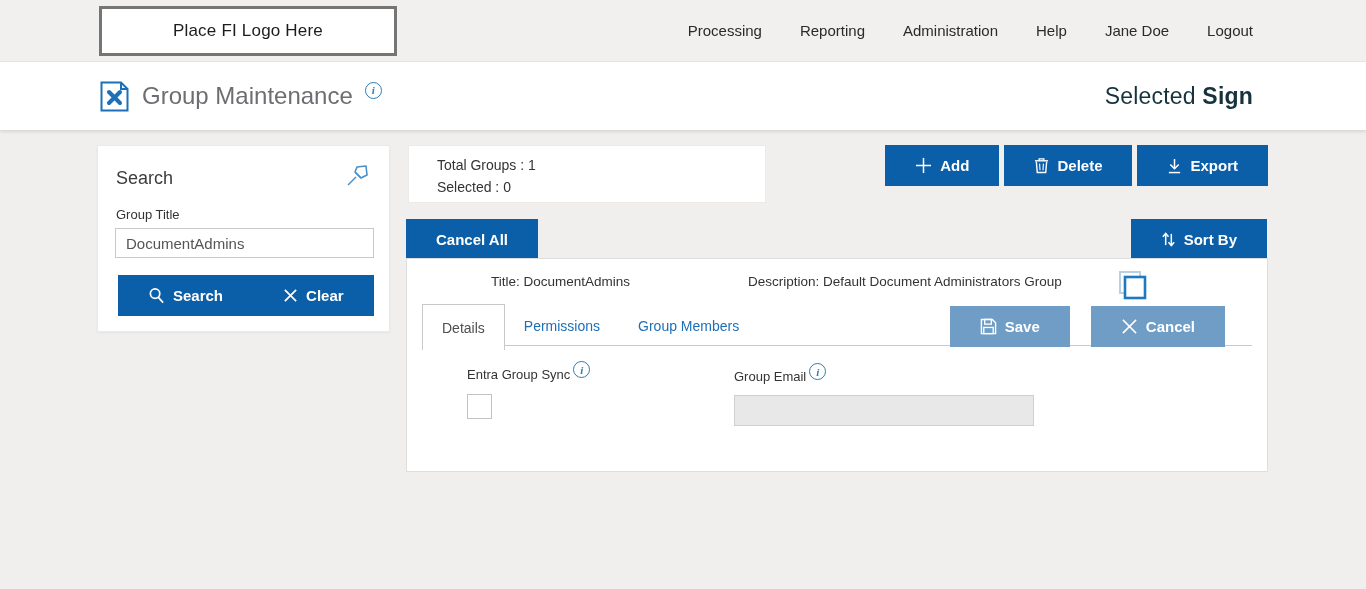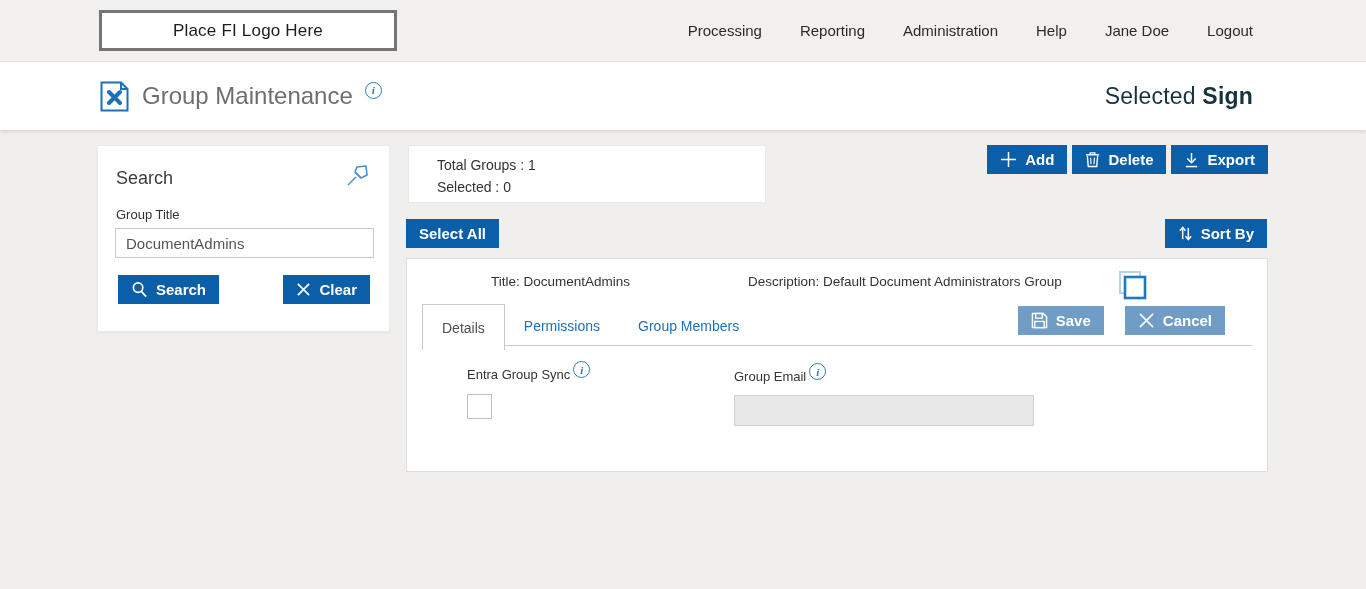--- a/index.html
+++ b/index.html
@@ -12,21 +12,21 @@
     position:relative;
   }
 
   
   .topbar {
     height:62px; background:#f1f0ef;
     display:flex; align-items:center;
     border-bottom:1px solid #e6e5e4;
   }
   .logo-box {
-    margin-left:99px; width:298px; height:41px;
+    margin-left:99px; width:298px; height:50px;
     border:3px solid #757575; background:#fff;
     display:flex; align-items:center; justify-content:center;
     font-size:17px; color:#1c1c1c; letter-spacing:.2px;
   }
   .topnav {
     margin-left:auto; margin-right:113px;
     display:flex; gap:38px; font-size:15px; color:#2b2a29;
   }
   .topnav .nav-item { cursor:pointer; white-space:nowrap; }
 
@@ -78,21 +78,21 @@
     background:#fff; outline:none;
   }
   .search-actions {
     display:flex; justify-content:space-between;
     margin:17px 19px 0 20px;
   }
 
   
   .btn {
     display:inline-flex; align-items:center; justify-content:center;
-    gap:8px; height:29px; padding:0 13px;
+    gap:8px; height:41px; padding:0 30px;
     background:#0b5ea8; color:#fff;
     font-size:15px; font-weight:700;
     border:none; cursor:pointer;
     font-family:"Liberation Sans", sans-serif;
     white-space:nowrap;
   }
   .btn.muted { background:#6f9dc6; }
   .btn .ic { display:inline-flex; }
 
   
@@ -259,21 +259,21 @@
           <line x1="8" y1="1" x2="8" y2="11" stroke="#fff" stroke-width="1.6"></line>
           <path d="M3.5 7 L8 11.5 L12.5 7" fill="none" stroke="#fff" stroke-width="1.6"></path>
           <line x1="2" y1="15.5" x2="14" y2="15.5" stroke="#fff" stroke-width="1.6"></line>
         </svg>
       </span>
       <span>Export</span>
     </button>
   </div>
 
   <button class="btn selectall-btn">
-    <span>Select All</span>
+    <span>Cancel All</span>
   </button>
   <button class="btn sortby-btn">
     <span class="ic">
       <svg viewBox="0 0 16 18" width="15" height="17">
         <line x1="5" y1="2.5" x2="5" y2="15" stroke="#fff" stroke-width="1.6"></line>
         <path d="M2 6 L5 2.5 L8 6" fill="none" stroke="#fff" stroke-width="1.6"></path>
         <line x1="11" y1="3" x2="11" y2="15.5" stroke="#fff" stroke-width="1.6"></line>
         <path d="M8 12 L11 15.5 L14 12" fill="none" stroke="#fff" stroke-width="1.6"></path>
       </svg>
     </span>

